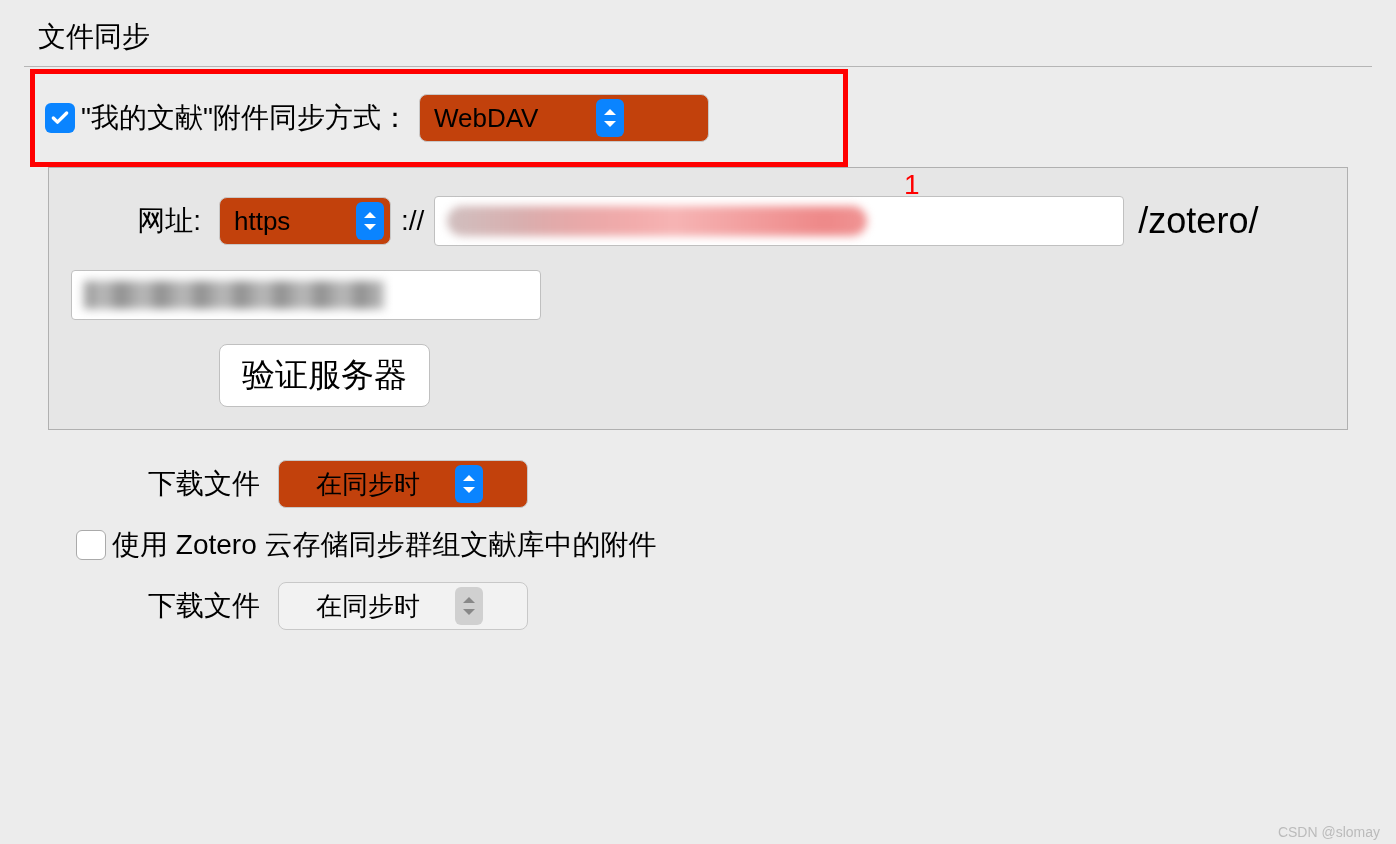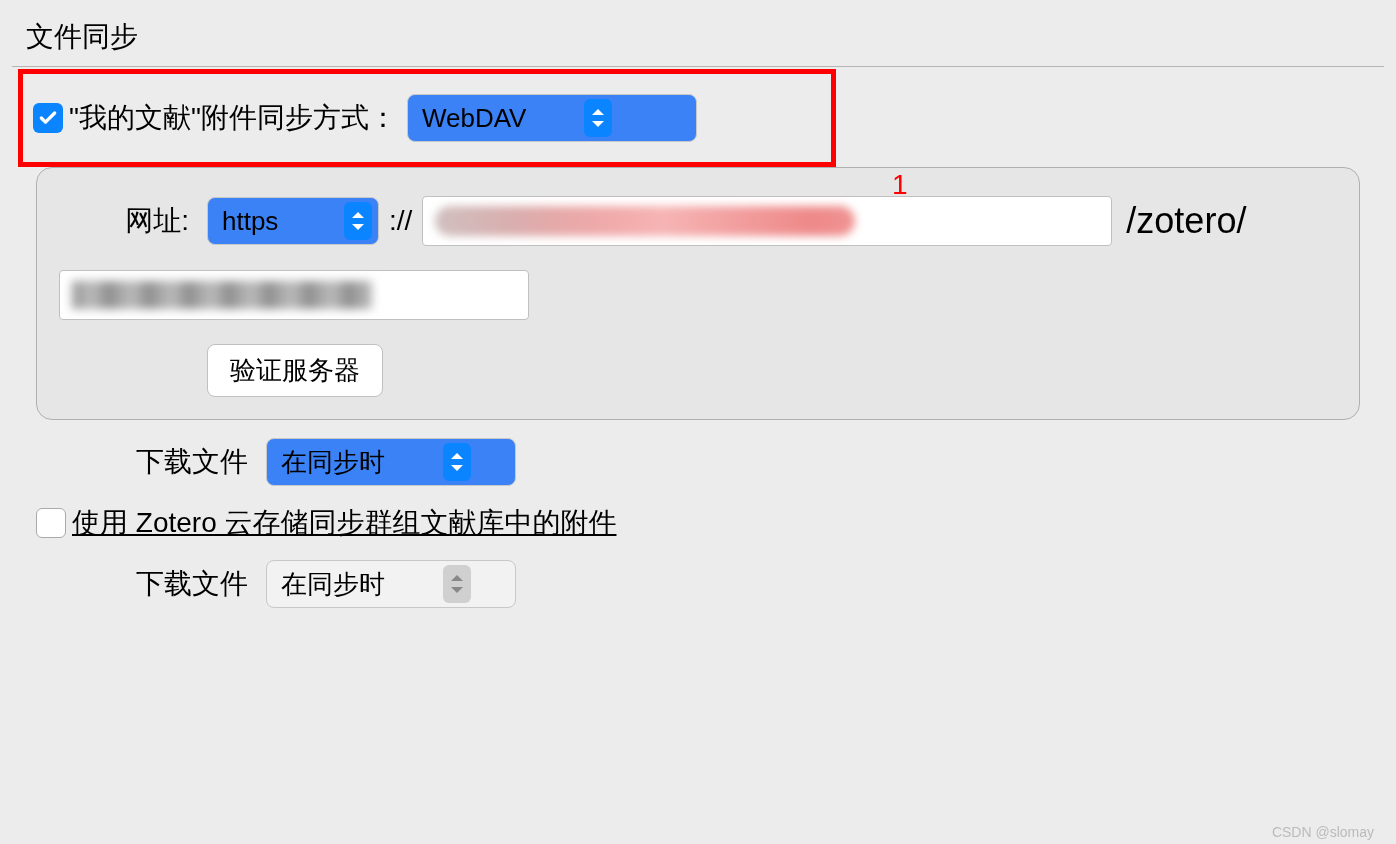--- a/index.html
+++ b/index.html
@@ -6,21 +6,21 @@
     body {
       margin: 0;
       padding: 0;
       font-family: -apple-system, "Helvetica Neue", Arial, sans-serif;
       background: #ececec;
       width: 1396px;
       height: 844px;
       font-size: 24px;
       color: #000;
     }
-    .container { padding: 0 12px; }
+    .container { padding: 0 24px; }
     .section-title {
       font-size: 28px;
       padding: 18px 14px 10px 14px;
       font-weight: 400;
     }
     .hr {
       border: none;
       border-top: 1px solid #b5b5b5;
       margin: 0 0 0 0;
     }
@@ -52,21 +52,21 @@
     }
     .checkbox.unchecked {
       background: #fff;
       border: 1px solid #aaa;
     }
     .checkbox svg { width: 20px; height: 20px; }
     .row-label { font-size: 28px; margin-right: 10px; }
     .select-wrap {
       display: inline-flex;
       align-items: center;
-      background: #3b82f6;
+      background: #c2410c;
       border: 1px solid #c8c8c8;
       border-radius: 8px;
       padding: 4px 4px 4px 14px;
       height: 48px;
     }
     .select-wrap.disabled {
       background: #f2f2f2;
     }
     .select-text { font-size: 26px; min-width: 150px; }
     .stepper {
@@ -85,22 +85,22 @@
       width: 0; height: 0;
       border-left: 6px solid transparent;
       border-right: 6px solid transparent;
     }
     .stepper .tri.up { border-bottom: 6px solid #fff; margin-bottom: 3px; }
     .stepper .tri.down { border-top: 6px solid #fff; margin-top: 3px; }
     .stepper.gray .tri.up { border-bottom-color: #888; }
     .stepper.gray .tri.down { border-top-color: #888; }
     .panel {
       border: 1px solid #b0b0b0;
-      border-radius: 16px;
-      margin: 0 24px 8px 24px;
+      border-radius: 0;
+      margin: 0 24px 20px 24px;
       padding: 28px 22px 22px 22px;
       background: #e6e6e6;
     }
     .form-row {
       display: flex;
       align-items: center;
       margin-bottom: 24px;
     }
     .form-label {
       width: 130px;
@@ -133,34 +133,34 @@
       filter: blur(5px);
     }
     .suffix { font-size: 36px; margin-left: 14px; }
     .sep { font-size: 28px; margin: 0 10px; }
     .dots { letter-spacing: 4px; font-size: 24px; }
     .btn {
       background: #fff;
       border: 1px solid #c0c0c0;
       border-radius: 8px;
       padding: 8px 22px;
-      font-size: 26px;
+      font-size: 33px;
       cursor: pointer;
     }
-    .lower-rows { padding: 10px 24px; }
+    .lower-rows { padding: 10px 24px; text-align: center; }
     .lower-row {
       display: flex;
       align-items: center;
       margin-bottom: 18px;
       margin-left: 100px;
     }
-    .lower-row.check { margin-left: 0; text-decoration: underline; }
+    .lower-row.check { margin-left: 28px; }
     .watermark {
       position: absolute;
-      right: 22px;
+      right: 16px;
       bottom: 4px;
       font-size: 14px;
       color: #bbb;
     }
   </style>
 </head>
 <body>
 
 <div class="container">
   <div class="section-title">文件同步</div>

